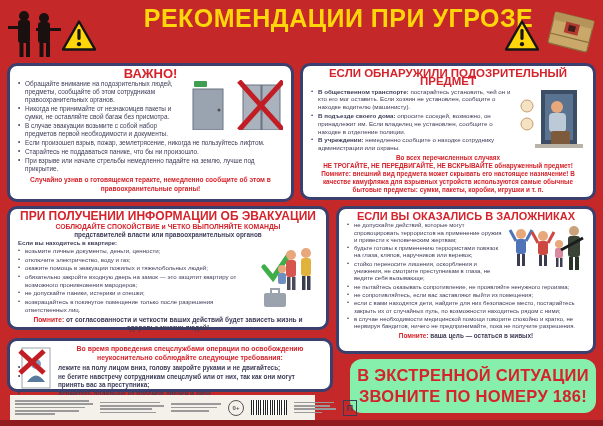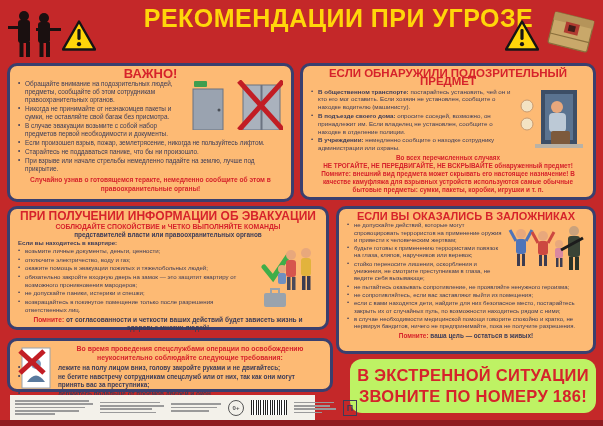--- a/index.html
+++ b/index.html
@@ -7,21 +7,21 @@
   #poster{position:relative;width:603px;height:426px;background:#c42829;overflow:hidden;}
   #poster::after{content:"";position:absolute;left:0;bottom:0;width:100%;height:6px;background:#8f1b1f;}
 
   
   .hdr{position:absolute;left:0;top:0;width:100%;height:62px;padding-left:44px;}
   .hdr-title{position:absolute;left:95px;right:65px;top:5px;text-align:center;color:#ffd60a;
              font-weight:bold;font-size:25px;line-height:26px;letter-spacing:.5px;white-space:nowrap;}
   .icon{position:absolute;}
 
   
-  .panel{position:absolute;background:#fdba74;border:3px solid #3a3f6e;border-radius:10px;
+  .panel{position:absolute;background:#ffffff;border:3px solid #3a3f6e;border-radius:10px;
          box-sizing:border-box;color:#3c3c58;padding:3px 8px;}
   .ptitle{color:#d6232b;font-weight:bold;text-align:center;margin:1px 0 2px 0;}
   .red{color:#d6232b;font-weight:bold;}
   .navy-b{font-weight:bold;color:#3c3c58;}
   .ctr{text-align:center;}
   .b{position:relative;padding-left:7px;margin:0 0 1px 0;}
   .b::before{content:"•";position:absolute;left:0;top:-1px;}
   .lead{font-weight:bold;}
   .fl-r{float:right;margin:0 0 2px 4px;}
   .fl-l{float:left;margin:2px 6px 2px 0;}
@@ -42,21 +42,21 @@
 
   .p4{font-size:6px;line-height:7.3px;}
   .p4 .ptitle{font-size:11px;}
   .p4 .note{font-size:6.4px;line-height:8px;margin-top:2px;}
 
   .p5{font-size:6.4px;line-height:8px;}
   .p5 .ptitle{font-size:6.9px;line-height:8.6px;margin:1px 0 2px 0;}
   .p5 .b{font-weight:bold;}
 
   
-  .emgbox{position:absolute;left:350px;top:359px;width:246px;height:54px;background:#bef264;
+  .emgbox{position:absolute;left:350px;top:359px;width:246px;height:54px;background:#86efac;
           border-radius:12px;box-sizing:border-box;text-align:center;padding-top:6px;}
   .emgbox div{color:#d6232b;font-weight:bold;font-size:16.5px;line-height:21px;letter-spacing:.3px;white-space:nowrap;}
 
   
   .fstrip{position:absolute;left:10px;top:395px;width:305px;height:25px;background:#f3f1ea;
           display:flex;align-items:center;gap:7px;padding:0 5px;box-sizing:border-box;}
   .fineprint i{display:block;height:1.6px;background:#9a9a9a;margin:1.8px 0;}
   .agemark{width:14px;height:14px;border:1px solid #555;border-radius:50%;color:#555;
            font-size:6px;font-weight:bold;display:flex;align-items:center;justify-content:center;flex:none;}
   .barcode{width:36px;height:15px;flex:none;

